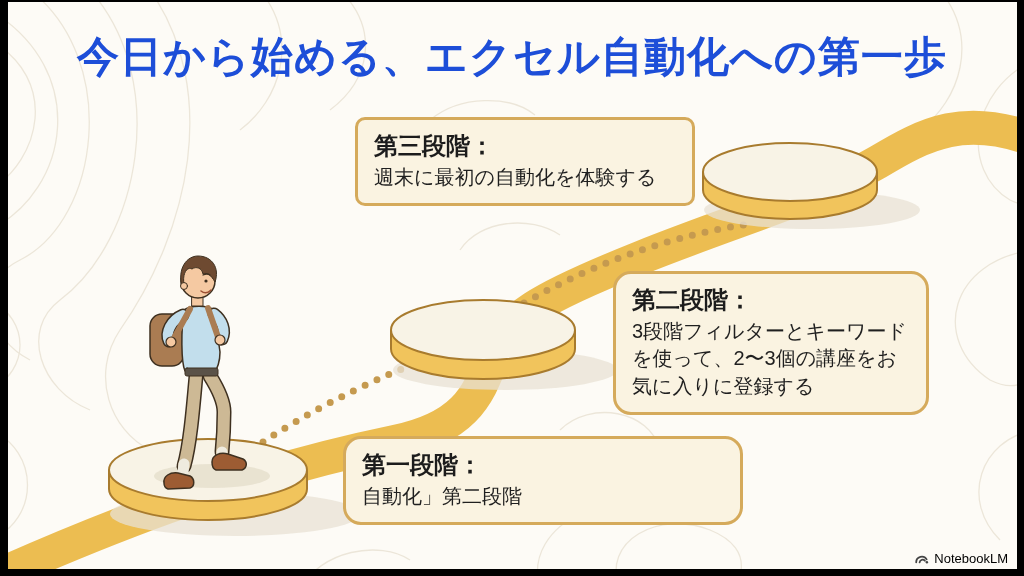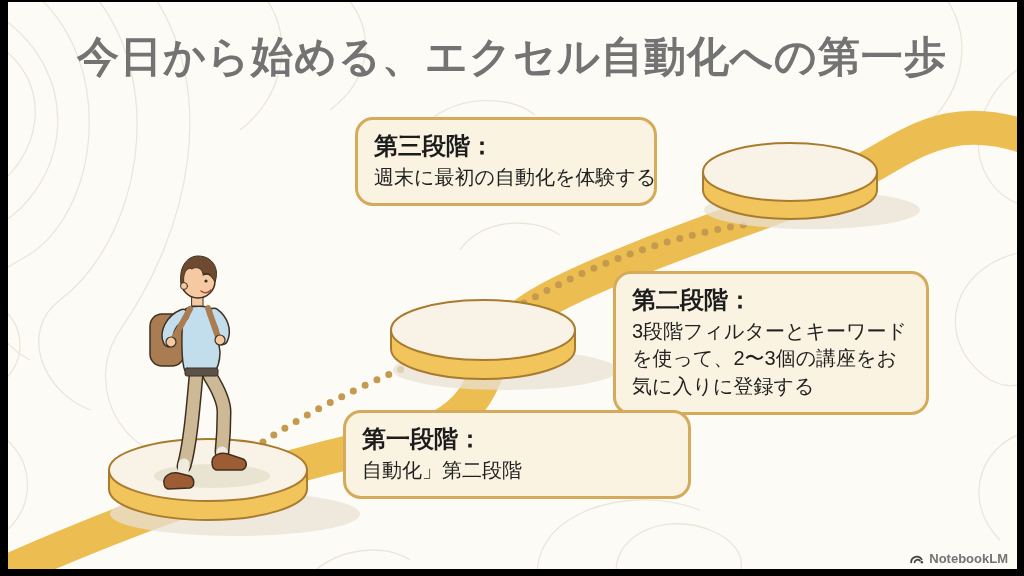--- a/index.html
+++ b/index.html
@@ -6,39 +6,39 @@
   .stage{
     position:relative;width:1024px;height:576px;overflow:hidden;
     background:#FDFBF6;
     font-family:"Liberation Sans","DejaVu Sans",sans-serif;
     color:#222;
   }
   .scene{position:absolute;left:0;top:0;width:1024px;height:576px;}
   .title{
     position:absolute;top:34px;left:0;width:100%;
     text-align:center;font-size:42px;line-height:1.1;font-weight:800;
-    letter-spacing:1px;color:#737373;margin:0;
+    letter-spacing:1px;color:#1d4ed8;margin:0;
   }
   .step-box{
     position:absolute;
     background:#FAF3E1;
     border:3px solid #D5AA5B;
     border-radius:18px;
     padding:10px 16px 12px 16px;
     box-sizing:border-box;
   }
   .step-heading{font-size:24px;font-weight:800;color:#1C1C1C;margin-bottom:3px;line-height:1.3;}
   .step-line{font-size:20px;font-weight:500;color:#1F1F1F;line-height:1.36;white-space:nowrap;}
-  .box-3{left:355px;top:117px;width:302px;}
+  .box-3{left:355px;top:117px;width:340px;border-radius:10px;}
   .box-2{left:613px;top:271px;width:316px;}
-  .box-1{left:343px;top:410px;width:348px;}
+  .box-1{left:343px;top:436px;width:400px;}
   .brand-footer{
     position:absolute;right:16px;bottom:10px;
     display:flex;align-items:center;gap:5px;
-    font-size:13px;font-weight:700;color:#737373;
+    font-size:13px;font-weight:400;color:#000000;
   }
   .frame-bar{position:absolute;background:#000;z-index:50;}
   .frame-left{left:0;top:0;width:8px;height:576px;}
   .frame-right{right:0;top:0;width:7px;height:576px;}
   .frame-bottom{left:0;bottom:0;width:1024px;height:7px;}
   .frame-top{left:0;top:0;width:1024px;height:2px;}
 </style>
 </head>
 <body>
 

